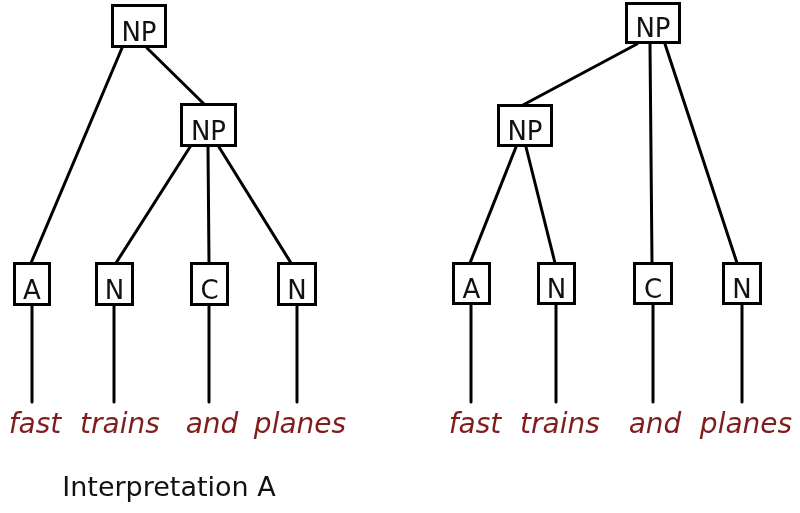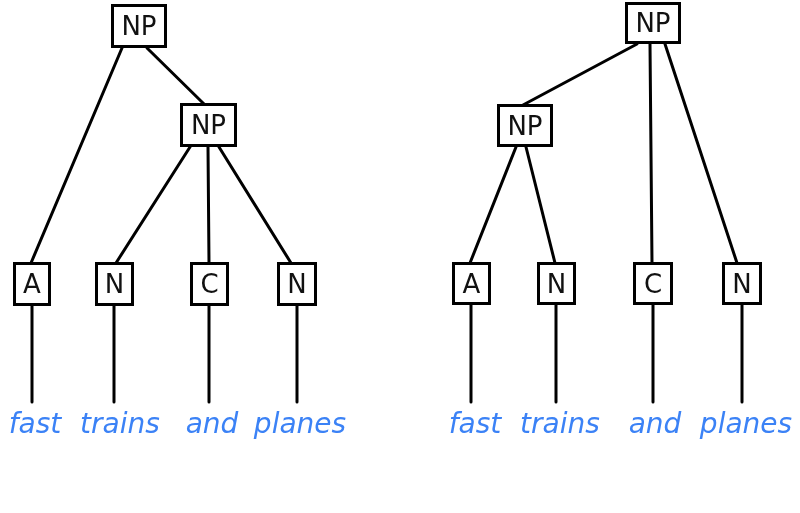--- a/index.html
+++ b/index.html
@@ -27,33 +27,33 @@
     stroke: #000000;
     stroke-width: 3;
     stroke-linecap: round;
   }
   .node {
     position: absolute;
     box-sizing: border-box;
     background: #ffffff;
     border: 3px solid #000000;
     display: flex;
-    align-items: center;
+    align-items: flex-end;
     justify-content: center;
     font-size: 26px;
     line-height: 1;
     color: #111111;
   }
   .word {
     position: absolute;
     transform: translateX(-50%);
     font-size: 28px;
     font-style: italic;
     line-height: 1;
-    color: #3b82f6;
+    color: #7f1d1d;
     white-space: nowrap;
     text-align: right;
   }
   .caption {
     position: absolute;
     transform: translateX(-50%);
     font-size: 27px;
     line-height: 1;
     color: #111111;
     white-space: nowrap;
@@ -104,20 +104,21 @@
   </div>
   <div class="node" style="left:277px; top:262px; width:40px; height:44px;">
     <span>N</span>
   </div>
 
   <div class="word" style="left:35px;  top:410px;">fast</div>
   <div class="word" style="left:120px; top:410px;">trains</div>
   <div class="word" style="left:212px; top:410px;">and</div>
   <div class="word" style="left:300px; top:410px;">planes</div>
 
+  <div class="caption" style="left:169px; top:473px;">Interpretation A</div>
 
   <div class="node" style="left:625px; top:2px;   width:56px; height:42px;">
     <span>NP</span>
   </div>
   <div class="node" style="left:497px; top:104px; width:56px; height:43px;">
     <span>NP</span>
   </div>
   <div class="node" style="left:452px; top:262px; width:39px; height:43px;">
     <span>A</span>
   </div>

